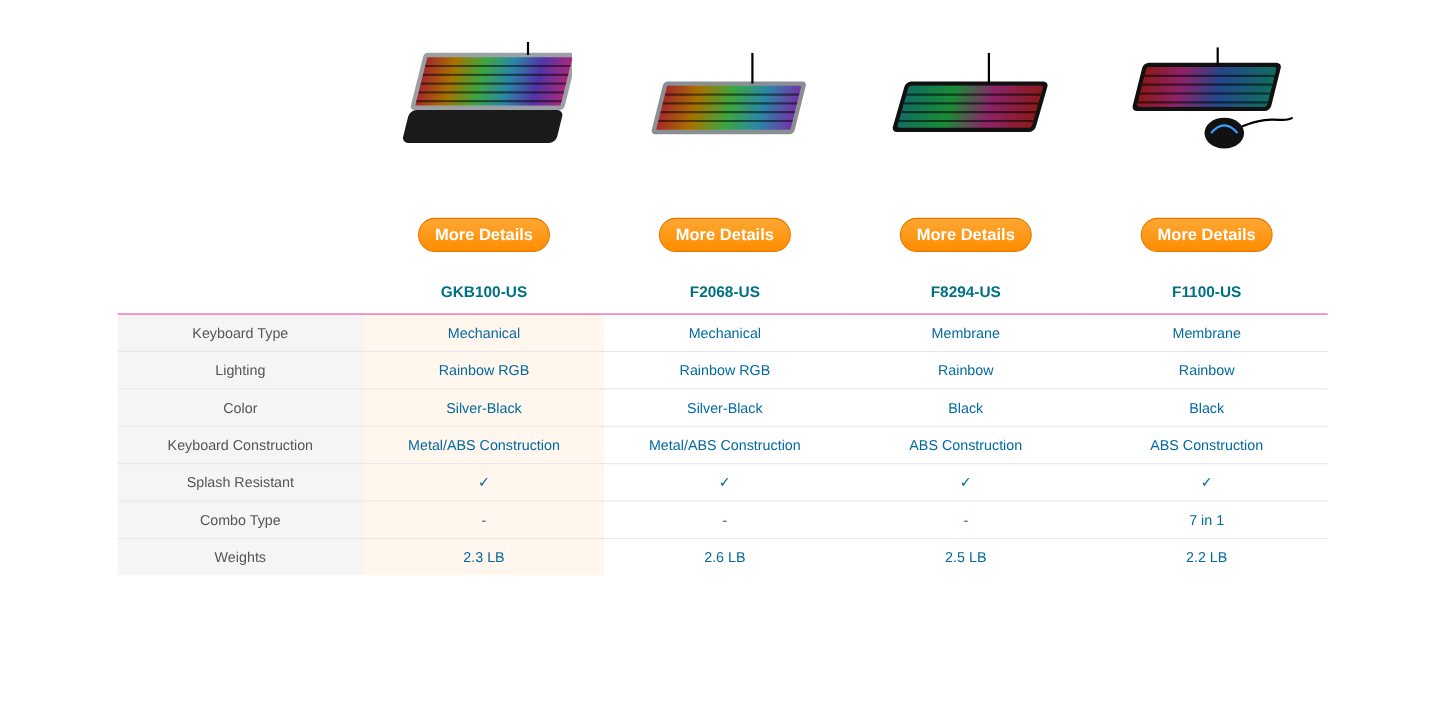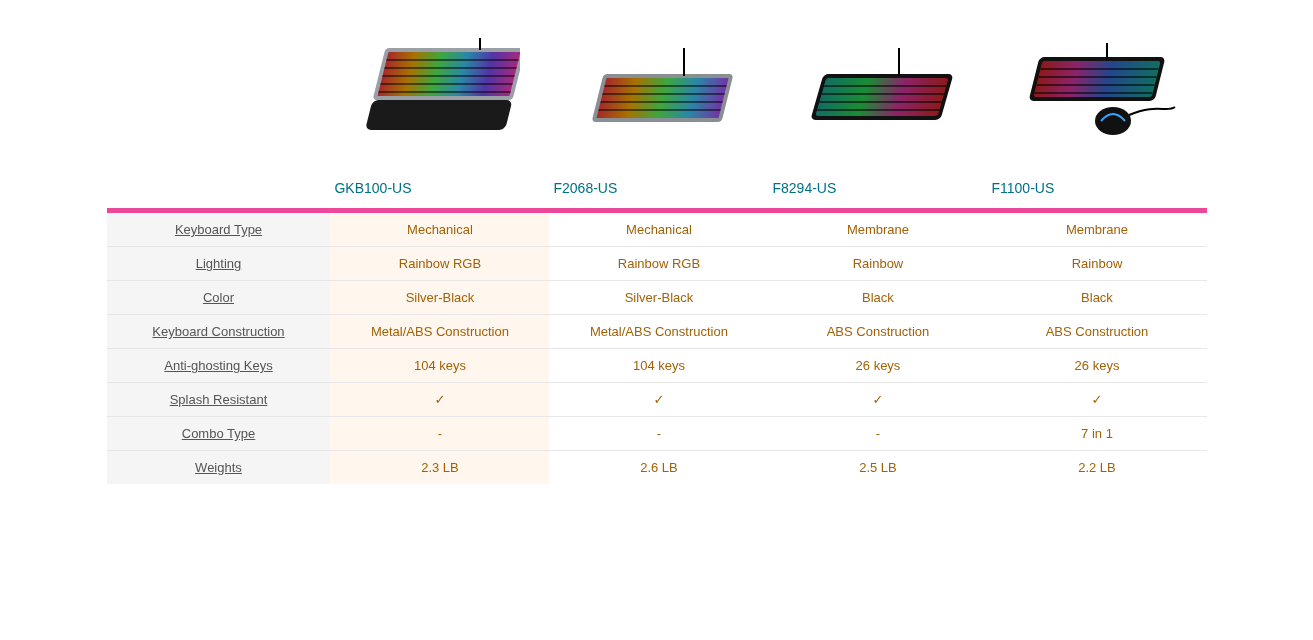--- a/index.html
+++ b/index.html
@@ -50,40 +50,40 @@
     font-size: 15px;
     padding: 6px 14px;
     border-radius: 16px;
     border: 1px solid #E67700;
     cursor: pointer;
     white-space: nowrap;
   }
 
   
   td.model-cell {
+    text-align: center;
     color: #007185;
-    font-weight: 400;
+    font-weight: 700;
     font-size: 14px;
     padding: 10px 4px 12px;
-    border-bottom: 5px solid #ec4899;
+    border-bottom: 1px solid #ec4899;
   }
 
   
   tr.spec td {
     border-bottom: 1px solid #e7e7e7;
     font-size: 13px;
-    color: #a16207;
+    color: #0369a1;
     text-align: center;
     padding: 9px 6px;
     vertical-align: middle;
   }
   tr.spec td.label {
     background: #f5f5f5;
     color: #555;
-    text-decoration: underline;
   }
   tr.spec td.highlight {
     background: #FFF6ED;
   }
   tr.spec:last-child td { border-bottom: none; }
 </style>
 </head>
 <body>
 
 <div class="wrap">
@@ -210,20 +210,27 @@
           <g>
             <ellipse cx="96" cy="78" rx="18" ry="14" fill="#111"></ellipse>
             <path d="M84 78 Q96 64 108 78" fill="none" stroke="#3aa0ff" stroke-width="2"></path>
             <path d="M112 72 C 140 60 150 70 158 64" fill="none" stroke="#000" stroke-width="2"></path>
           </g>
         </svg>
       </span>
     </td>
   </tr>
 
+  <tr>
+    <td></td>
+    <td class="btn-cell"><span class="more-btn">More Details</span></td>
+    <td class="btn-cell"><span class="more-btn">More Details</span></td>
+    <td class="btn-cell"><span class="more-btn">More Details</span></td>
+    <td class="btn-cell"><span class="more-btn">More Details</span></td>
+  </tr>
 
   <tr>
     <td class="model-cell" style="background:transparent;color:transparent;">.</td>
     <td class="model-cell">GKB100-US</td>
     <td class="model-cell">F2068-US</td>
     <td class="model-cell">F8294-US</td>
     <td class="model-cell">F1100-US</td>
   </tr>
 
   </tbody>
@@ -250,27 +257,20 @@
           <td>Black</td>
         </tr>
         <tr class="spec">
           <td class="label">Keyboard Construction</td>
           <td class="highlight">Metal/ABS Construction</td>
           <td>Metal/ABS Construction</td>
           <td>ABS Construction</td>
           <td>ABS Construction</td>
         </tr>
         <tr class="spec">
-          <td class="label">Anti-ghosting Keys</td>
-          <td class="highlight">104 keys</td>
-          <td>104 keys</td>
-          <td>26 keys</td>
-          <td>26 keys</td>
-        </tr>
-        <tr class="spec">
           <td class="label">Splash Resistant</td>
           <td class="highlight">✓</td>
           <td>✓</td>
           <td>✓</td>
           <td>✓</td>
         </tr>
         <tr class="spec">
           <td class="label">Combo Type</td>
           <td class="highlight">-</td>
           <td>-</td>

